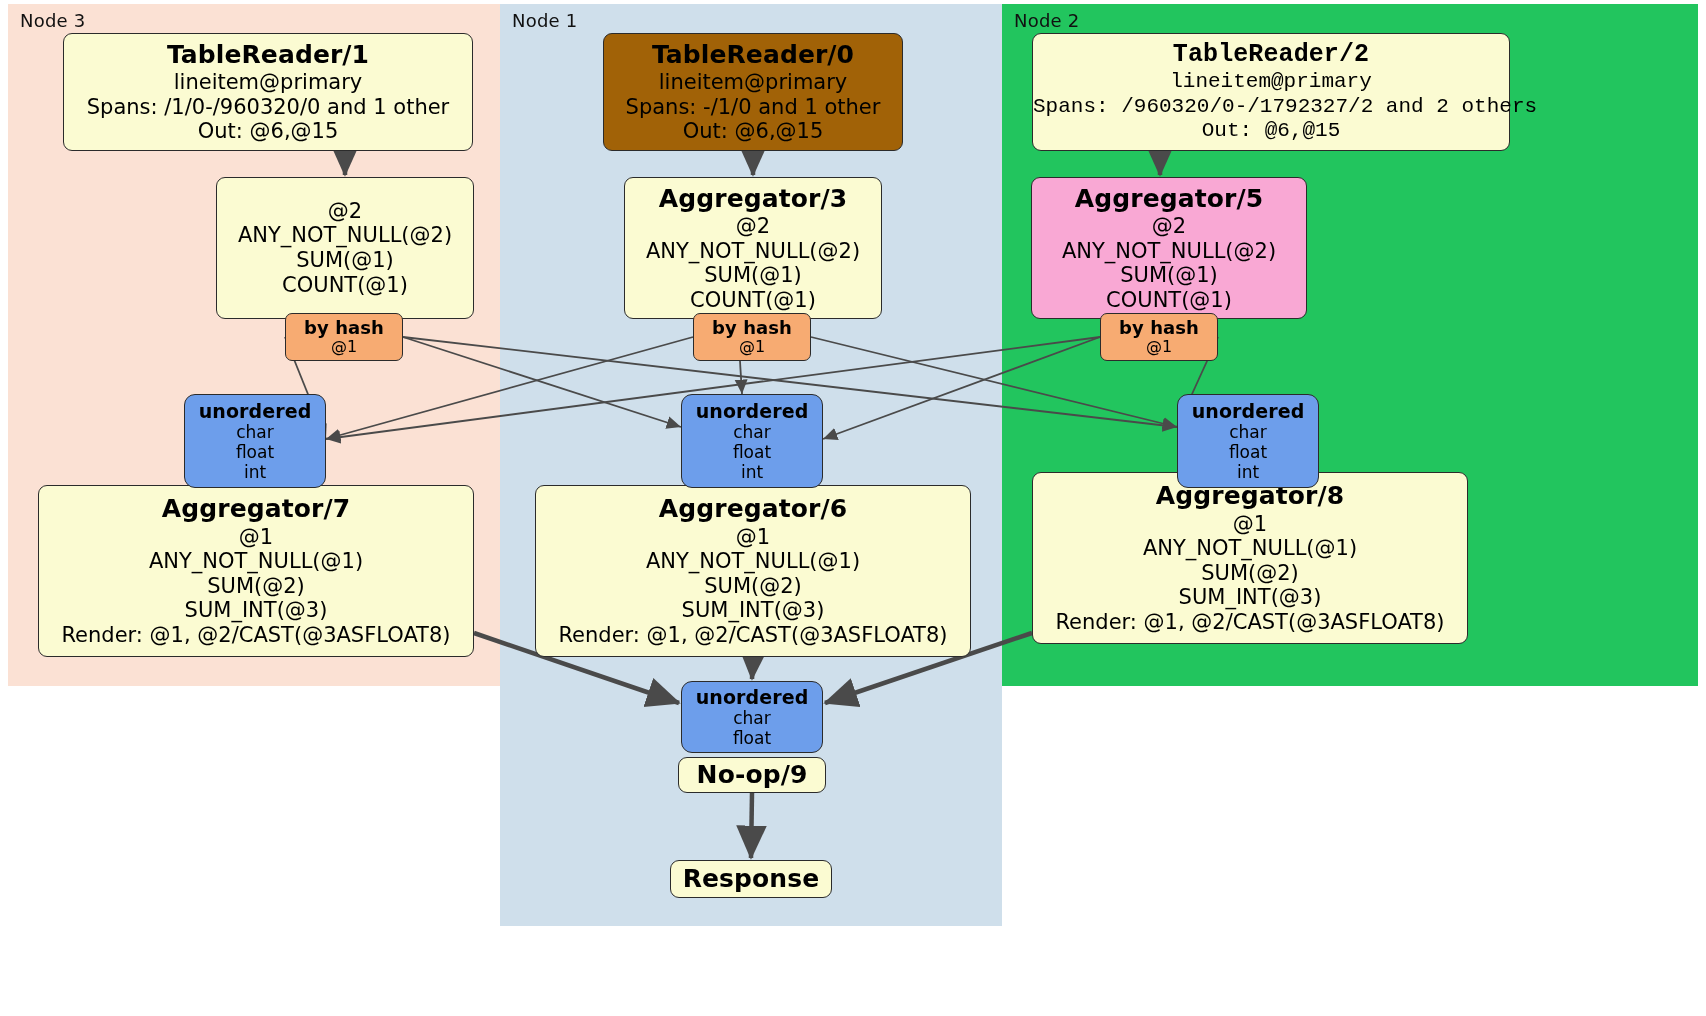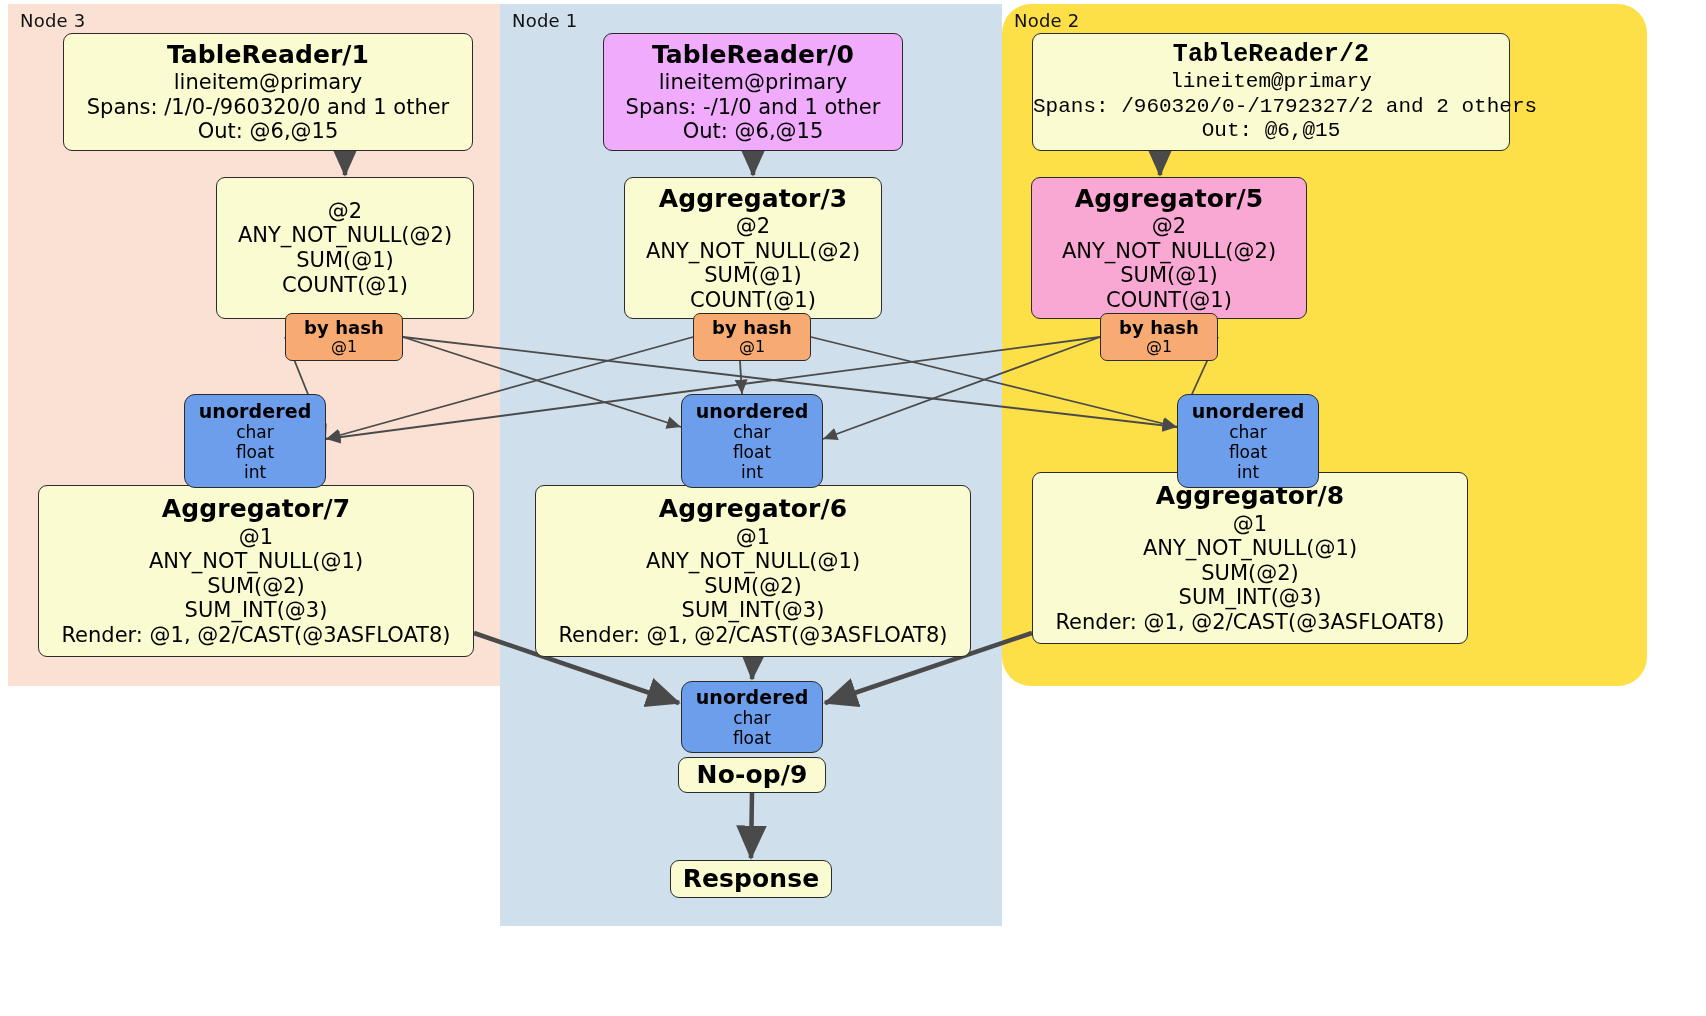--- a/index.html
+++ b/index.html
@@ -47,21 +47,21 @@
 <body>
 
 <div id="canvas">
 
   <div class="region" id="region-node3" style="left: 8px; top: 4px; width: 552px; height: 682px; background: rgb(251, 225, 212); padding-left: 47px;">
     <span class="region-label">Node 3</span>
   </div>
   <div class="region" id="region-node1" style="left: 500px; top: 4px; width: 502px; height: 922px; background: rgb(207, 223, 235);">
     <span class="region-label">Node 1</span>
   </div>
-  <div class="region" id="region-node2" style="left: 1002px; top: 4px; width: 645px; height: 682px; background: #fde047; border-radius: 29px;">
+  <div class="region" id="region-node2" style="left: 1002px; top: 4px; width: 696px; height: 682px; background: #22c55e;">
     <span class="region-label">Node 2</span>
   </div>
 
   <svg id="edges" xmlns="http://www.w3.org/2000/svg">
     <defs>
       <marker id="ah-thick" markerWidth="10" markerHeight="10" refX="7.2" refY="3.4" orient="auto" markerUnits="strokeWidth">
         <path d="M0,0 L7.6,3.4 L0,6.8 z" fill="#4a4a4a"></path>
       </marker>
       <marker id="ah-thin" markerWidth="11" markerHeight="11" refX="8" refY="3.6" orient="auto" markerUnits="strokeWidth">
         <path d="M0,0 L8,3.6 L0,7.2 z" fill="#4a4a4a"></path>
@@ -87,21 +87,21 @@
       </g>
   </svg>
 
   <div class="gbox proc" id="n-tablereader1" style="left: 63px; top: 33px; width: 410px; height: 118px; background: rgb(251, 251, 210);">
     <div class="title">TableReader/1</div>
     <div class="ln">lineitem@primary</div>
     <div class="ln">Spans: /1/0-/960320/0 and 1 other</div>
     <div class="ln">Out: @6,@15</div>
   </div>
 
-  <div class="gbox proc" id="n-tablereader0" style="left: 603px; top: 33px; width: 300px; height: 118px; background: #f0abfc;">
+  <div class="gbox proc" id="n-tablereader0" style="left: 603px; top: 33px; width: 300px; height: 118px; background: #a16207;">
     <div class="title">TableReader/0</div>
     <div class="ln">lineitem@primary</div>
     <div class="ln">Spans: -/1/0 and 1 other</div>
     <div class="ln">Out: @6,@15</div>
   </div>
 
   <div class="gbox proc" id="n-tablereader2" style="left: 1032px; top: 33px; width: 478px; height: 118px; background: rgb(251, 251, 210); font-family: Liberation Mono, monospace;">
     <div class="title">TableReader/2</div>
     <div class="ln">lineitem@primary</div>
     <div class="ln">Spans: /960320/0-/1792327/2 and 2 others</div>

